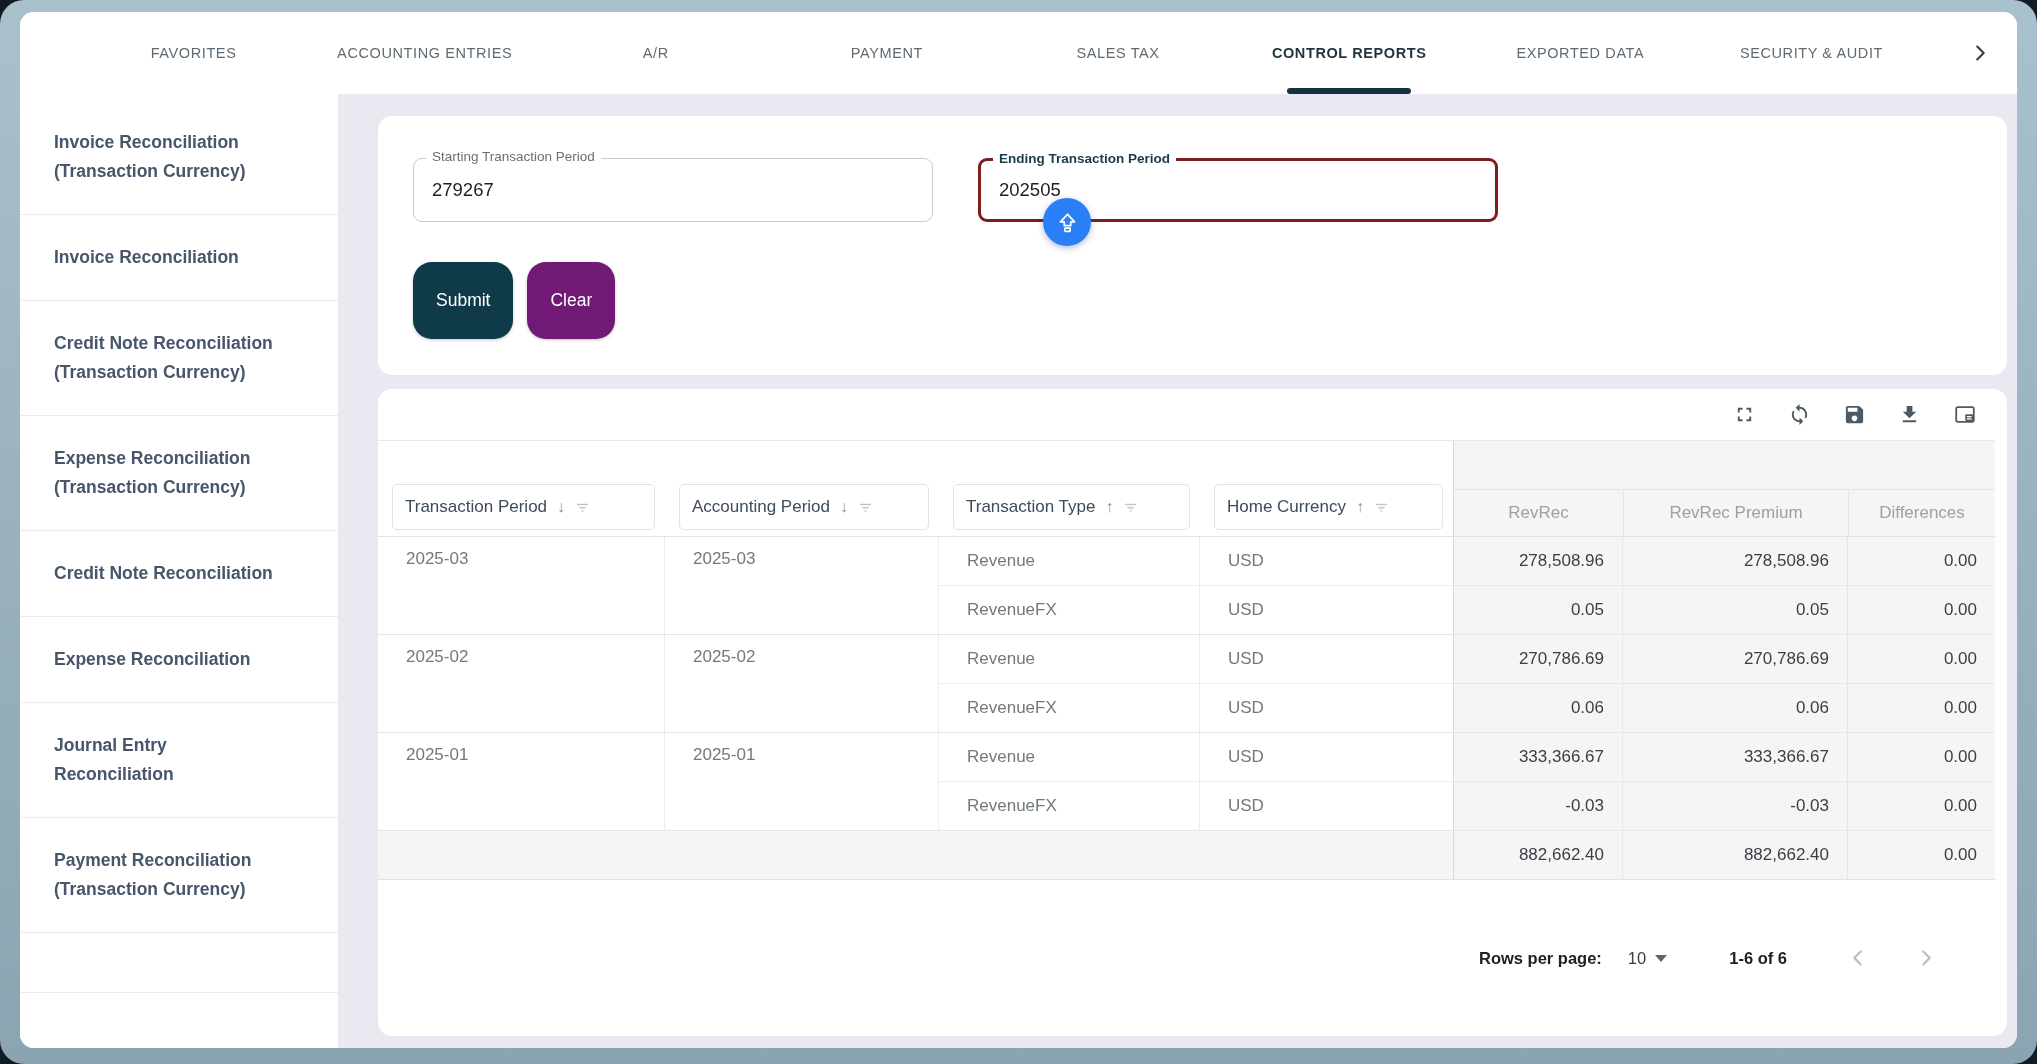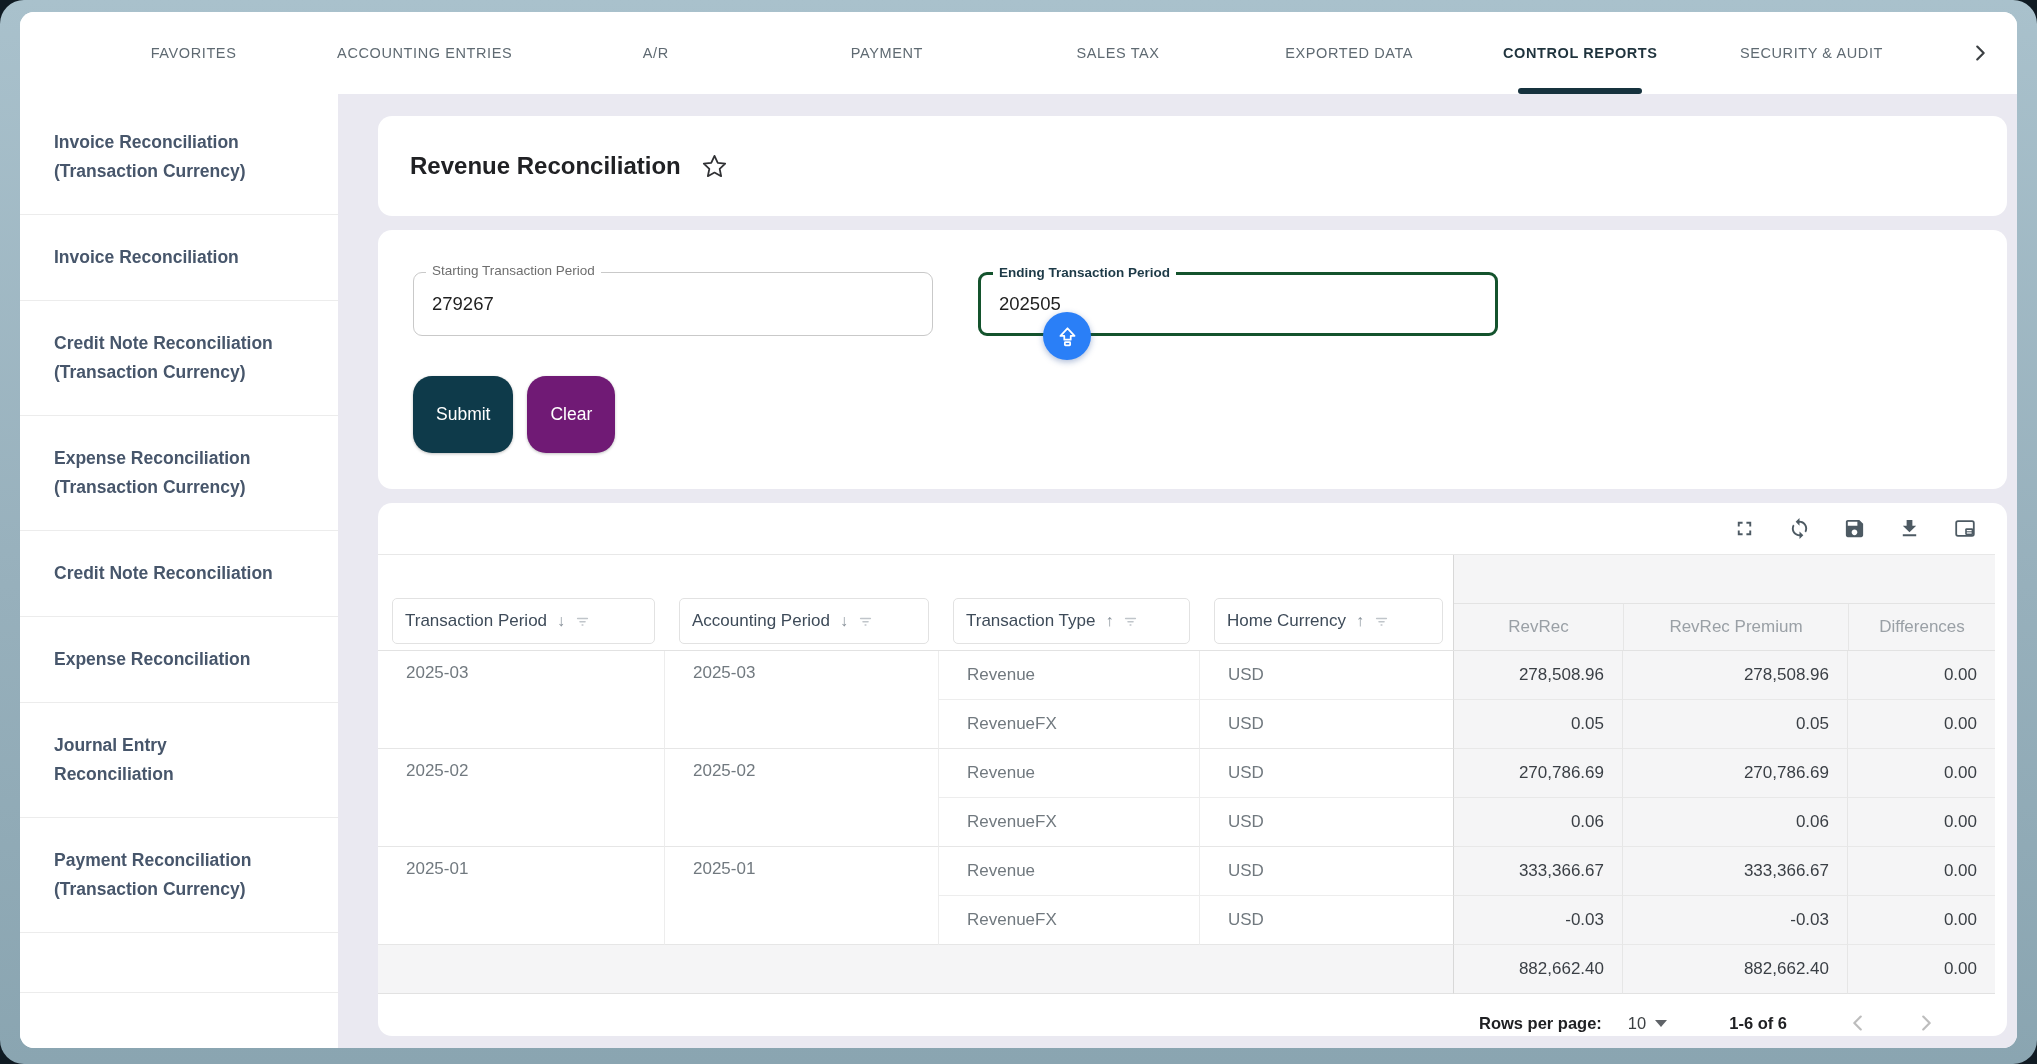--- a/index.html
+++ b/index.html
@@ -55,21 +55,21 @@
   .title-card h1 { font-size:24px; font-weight:700; color:#202124; }
   .star { display:flex; align-items:center; cursor:pointer; }
   
   .form-card { padding:42px 35px 36px 35px; flex:0 0 auto; }
   .fields { display:flex; gap:45px; }
   .field {
     position:relative; width:520px; height:64px;
     border:1px solid #c9c9c9; border-radius:9px; background:#fff;
     display:flex; align-items:center; padding:0 18px;
   }
-  .field.focused { border:3px solid #14532d; }
+  .field.focused { border:3px solid #7f1d1d; }
   .field .flabel {
     position:absolute; top:-10px; left:12px; background:#fff; padding:0 6px;
     font-size:13.5px; color:#6e6e6e; white-space:nowrap;
   }
   .field.focused .flabel { color:#1d3a47; font-weight:600; }
   .field .fvalue { font-size:18.5px; color:#1f1f1f; }
   .shift-badge {
     position:absolute; left:62px; bottom:-27px; width:48px; height:48px;
     background:#2a7ff7; border-radius:50%; display:flex; align-items:center;
     justify-content:center; box-shadow:0 2px 6px rgba(20,60,140,.35);
@@ -140,25 +140,25 @@
 
 <div class="frame">
   <div class="window">
 
     <div class="tabbar">
       <div class="tab">FAVORITES</div>
       <div class="tab">ACCOUNTING ENTRIES</div>
       <div class="tab">A/R</div>
       <div class="tab">PAYMENT</div>
       <div class="tab">SALES TAX</div>
-      <div class="tab">EXPORTED DATA</div>
       <div class="tab active">
         <span>CONTROL REPORTS</span>
         <span class="underline"></span>
       </div>
+      <div class="tab">EXPORTED DATA</div>
       <div class="tab">SECURITY &amp; AUDIT</div>
       <div class="tab-overflow">
         <svg width="22" height="22" viewBox="0 0 24 24" fill="none" stroke="#3c4043" stroke-width="2.4" stroke-linecap="round" stroke-linejoin="round">
             <polyline points="9 5 16 12 9 19"></polyline>
           </svg>
       </div>
     </div>
 
     <div class="appbody">
 
@@ -169,28 +169,20 @@
         <div class="side-item">Expense Reconciliation (Transaction Currency)</div>
         <div class="side-item">Credit Note Reconciliation</div>
         <div class="side-item">Expense Reconciliation</div>
         <div class="side-item" style="padding-right:120px">Journal Entry Reconciliation</div>
         <div class="side-item">Payment Reconciliation (Transaction Currency)</div>
         <div class="side-item" style="height:60px"></div>
       </div>
 
       <div class="main">
 
-        <div class="card title-card">
-          <h1>Revenue Reconciliation</h1>
-          <span class="star">
-            <svg width="27" height="27" viewBox="0 0 24 24" fill="none" stroke="#303134" stroke-width="1.6" stroke-linejoin="round">
-                <path d="M12 2.6l2.9 6.1 6.6.8-4.9 4.6 1.3 6.5L12 17.4l-5.9 3.2 1.3-6.5-4.9-4.6 6.6-.8z"></path>
-              </svg>
-          </span>
-        </div>
 
         <div class="card form-card">
           <div class="fields">
             <div class="field">
               <span class="flabel">Starting Transaction Period</span>
               <span class="fvalue">279267</span>
             </div>
             <div class="field focused">
               <span class="flabel">Ending Transaction Period</span>
               <span class="fvalue">202505</span>

